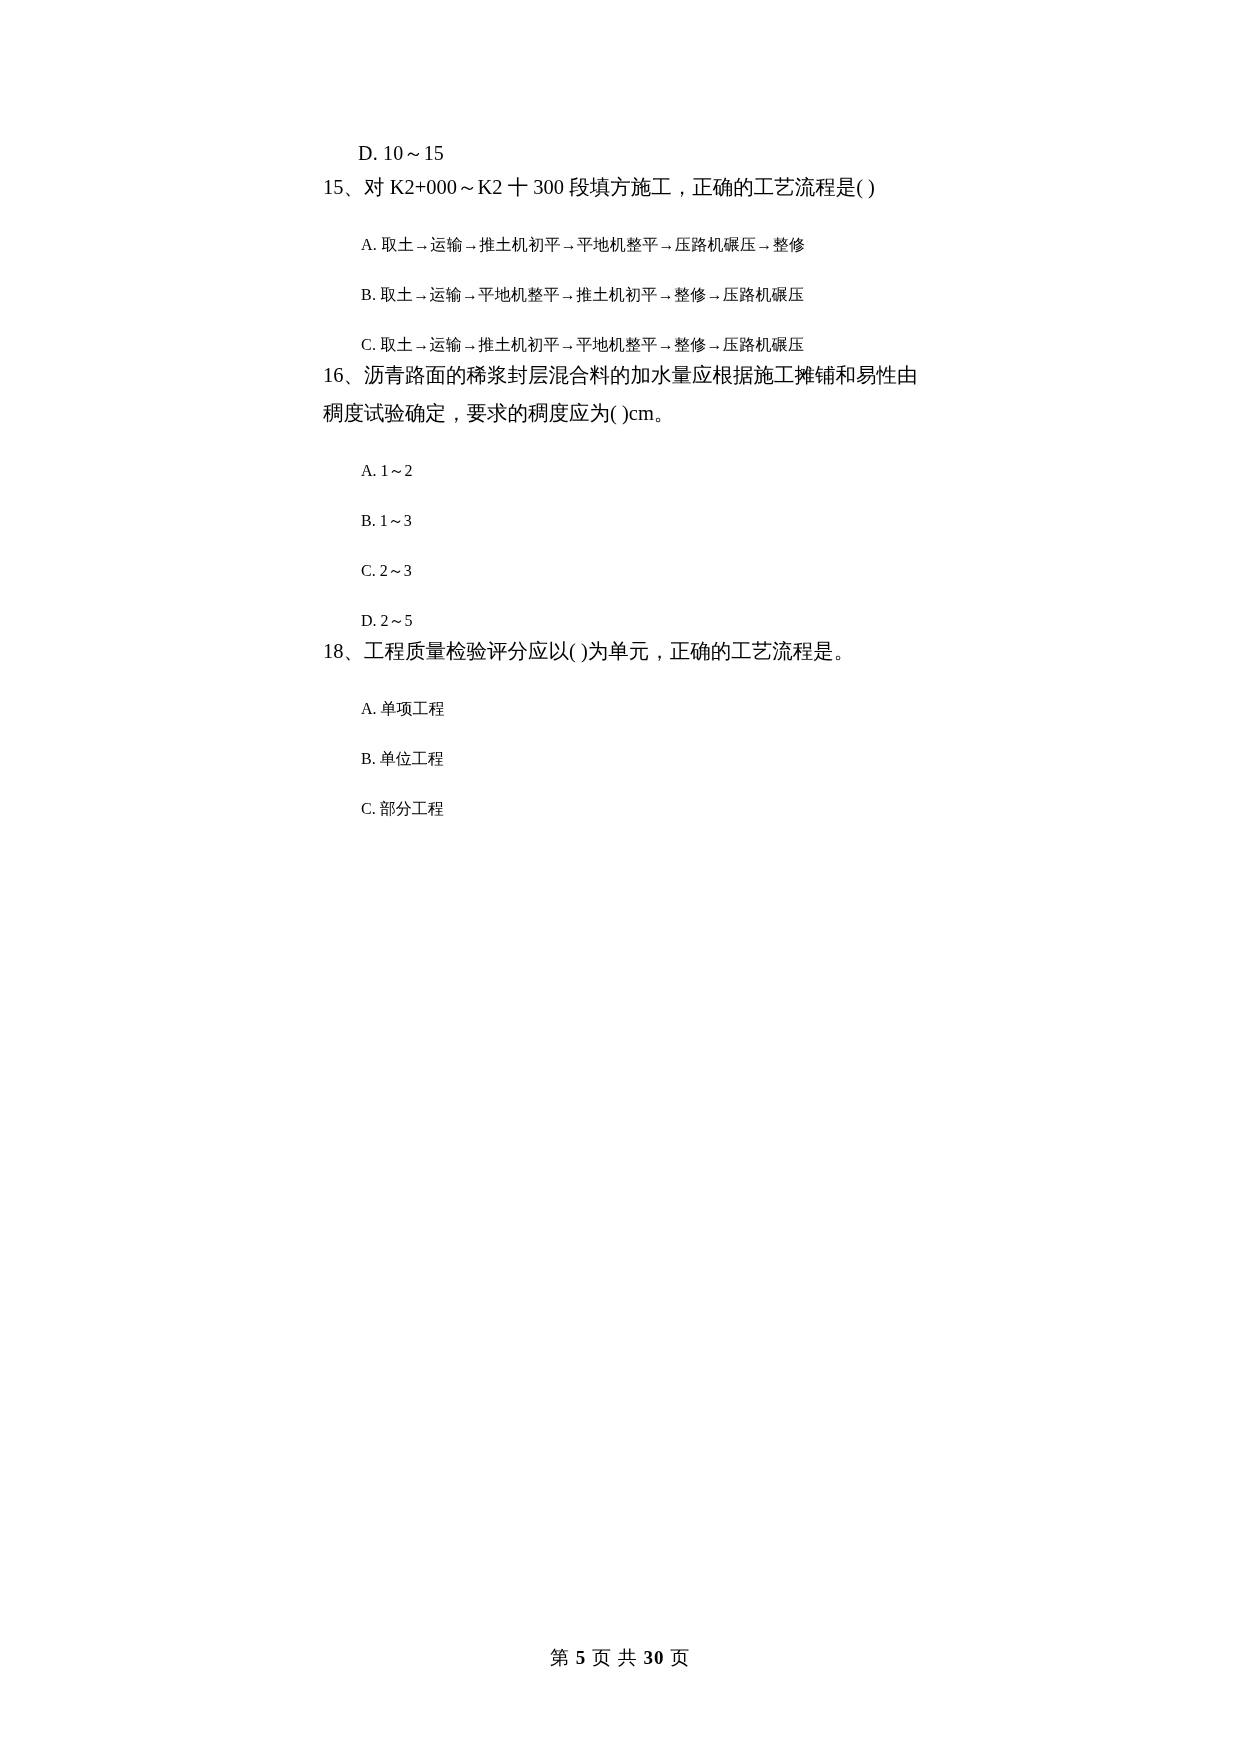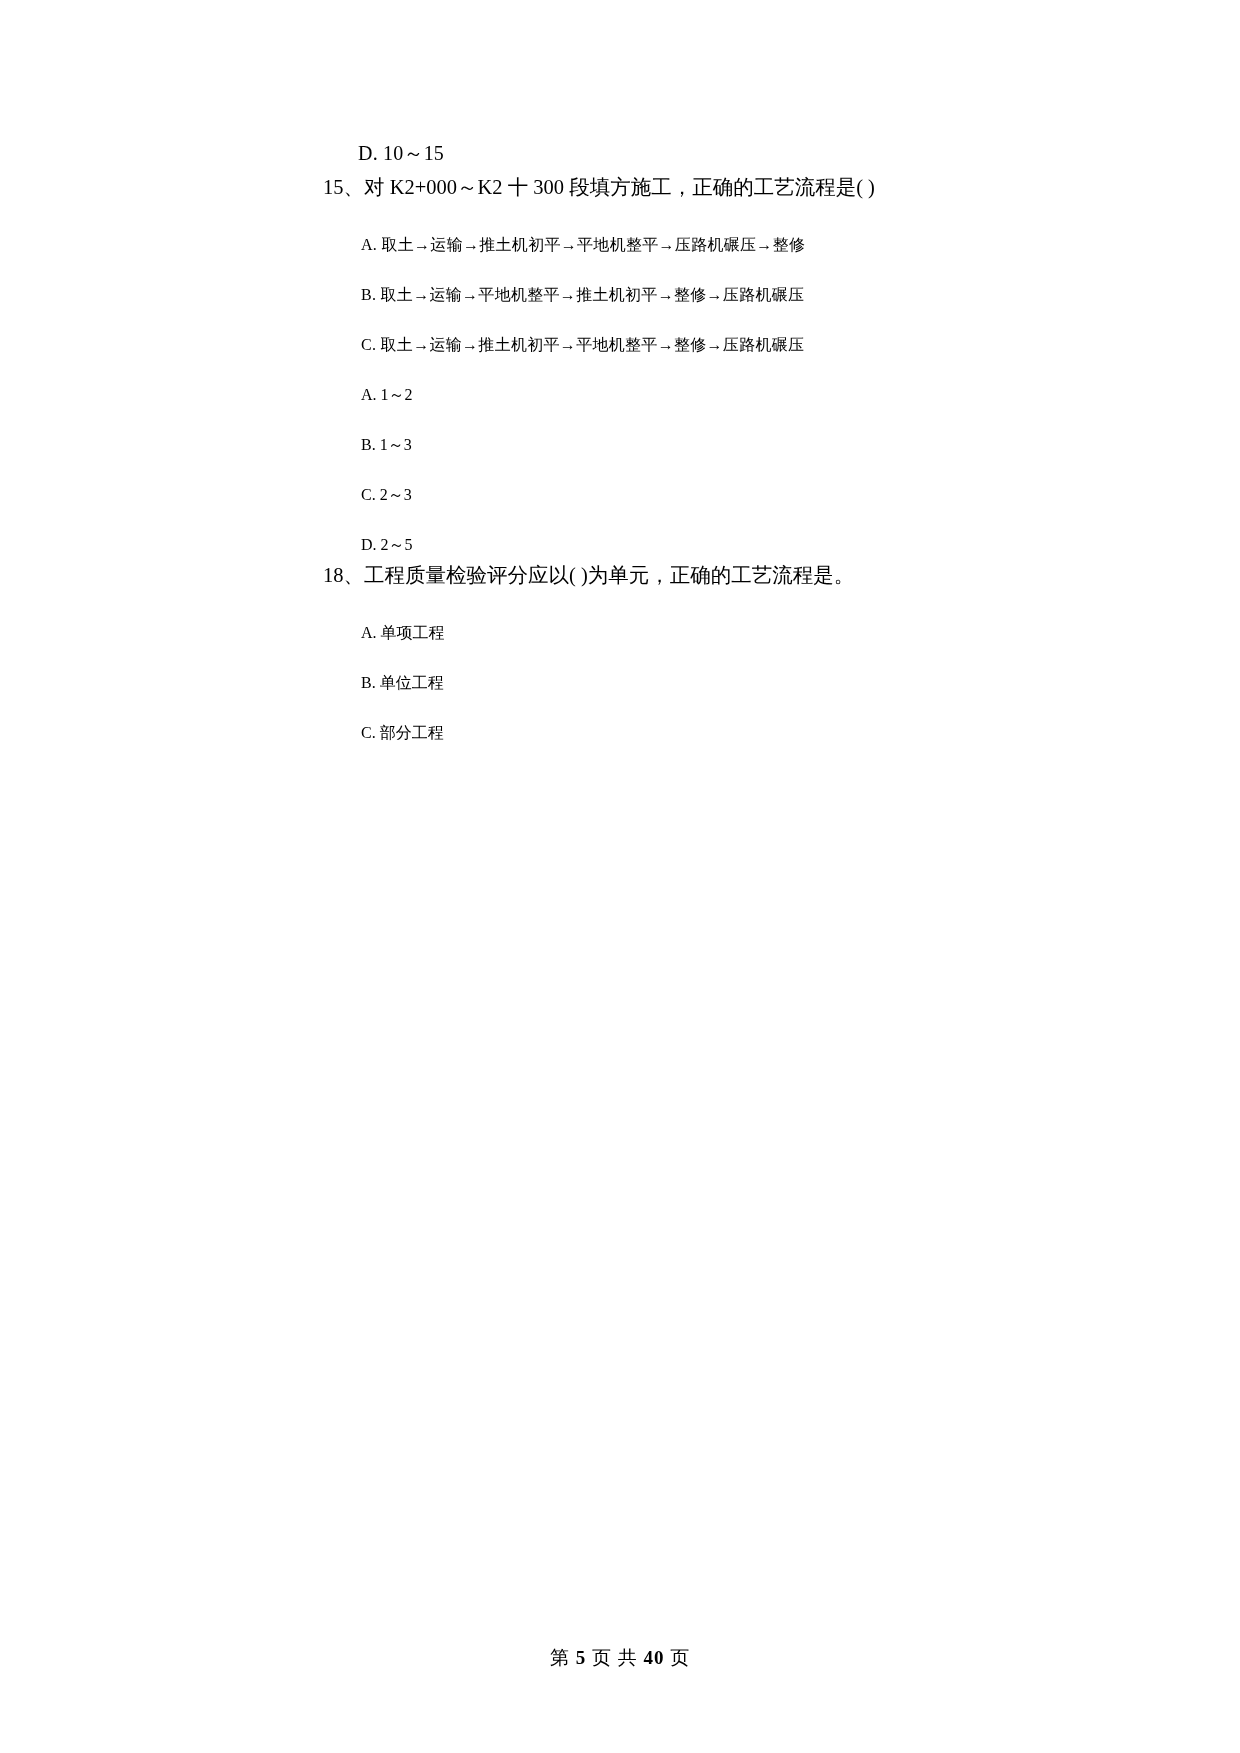--- a/index.html
+++ b/index.html
@@ -82,20 +82,21 @@
     <div class="question">
       <p class="q-stem"><span class="q-num">15、</span><span>对 K2+000～K2 十 300 段填方施工，正确的工艺流程是(         )</span></p>
       <ul class="options">
         <li class="option flow">A. 取土→运输→推土机初平→平地机整平→压路机碾压→整修</li>
         <li class="option flow">B. 取土→运输→平地机整平→推土机初平→整修→压路机碾压</li>
         <li class="option flow">C. 取土→运输→推土机初平→平地机整平→整修→压路机碾压</li>
       </ul>
     </div>
 
     <div class="question">
+      <p class="q-stem"><span class="q-num">16、</span><span>沥青路面的稀浆封层混合料的加水量应根据施工摊铺和易性由稠度试验确定，要求的稠度应为(       )cm。</span></p>
       <ul class="options">
         <li class="option">A. 1～2</li>
         <li class="option">B. 1～3</li>
         <li class="option">C. 2～3</li>
         <li class="option">D. 2～5</li>
       </ul>
     </div>
 
 
     <div class="question">
@@ -106,17 +107,17 @@
         <li class="option">C. 部分工程</li>
       </ul>
     </div>
 
   </div>
 
   <div class="footer">
     <span>第</span>
     <span class="pg-strong">5</span>
     <span>页 共</span>
-    <span class="pg-strong">40</span>
+    <span class="pg-strong">30</span>
     <span>页</span>
   </div>
 
 </div>
 
 </body></html>

